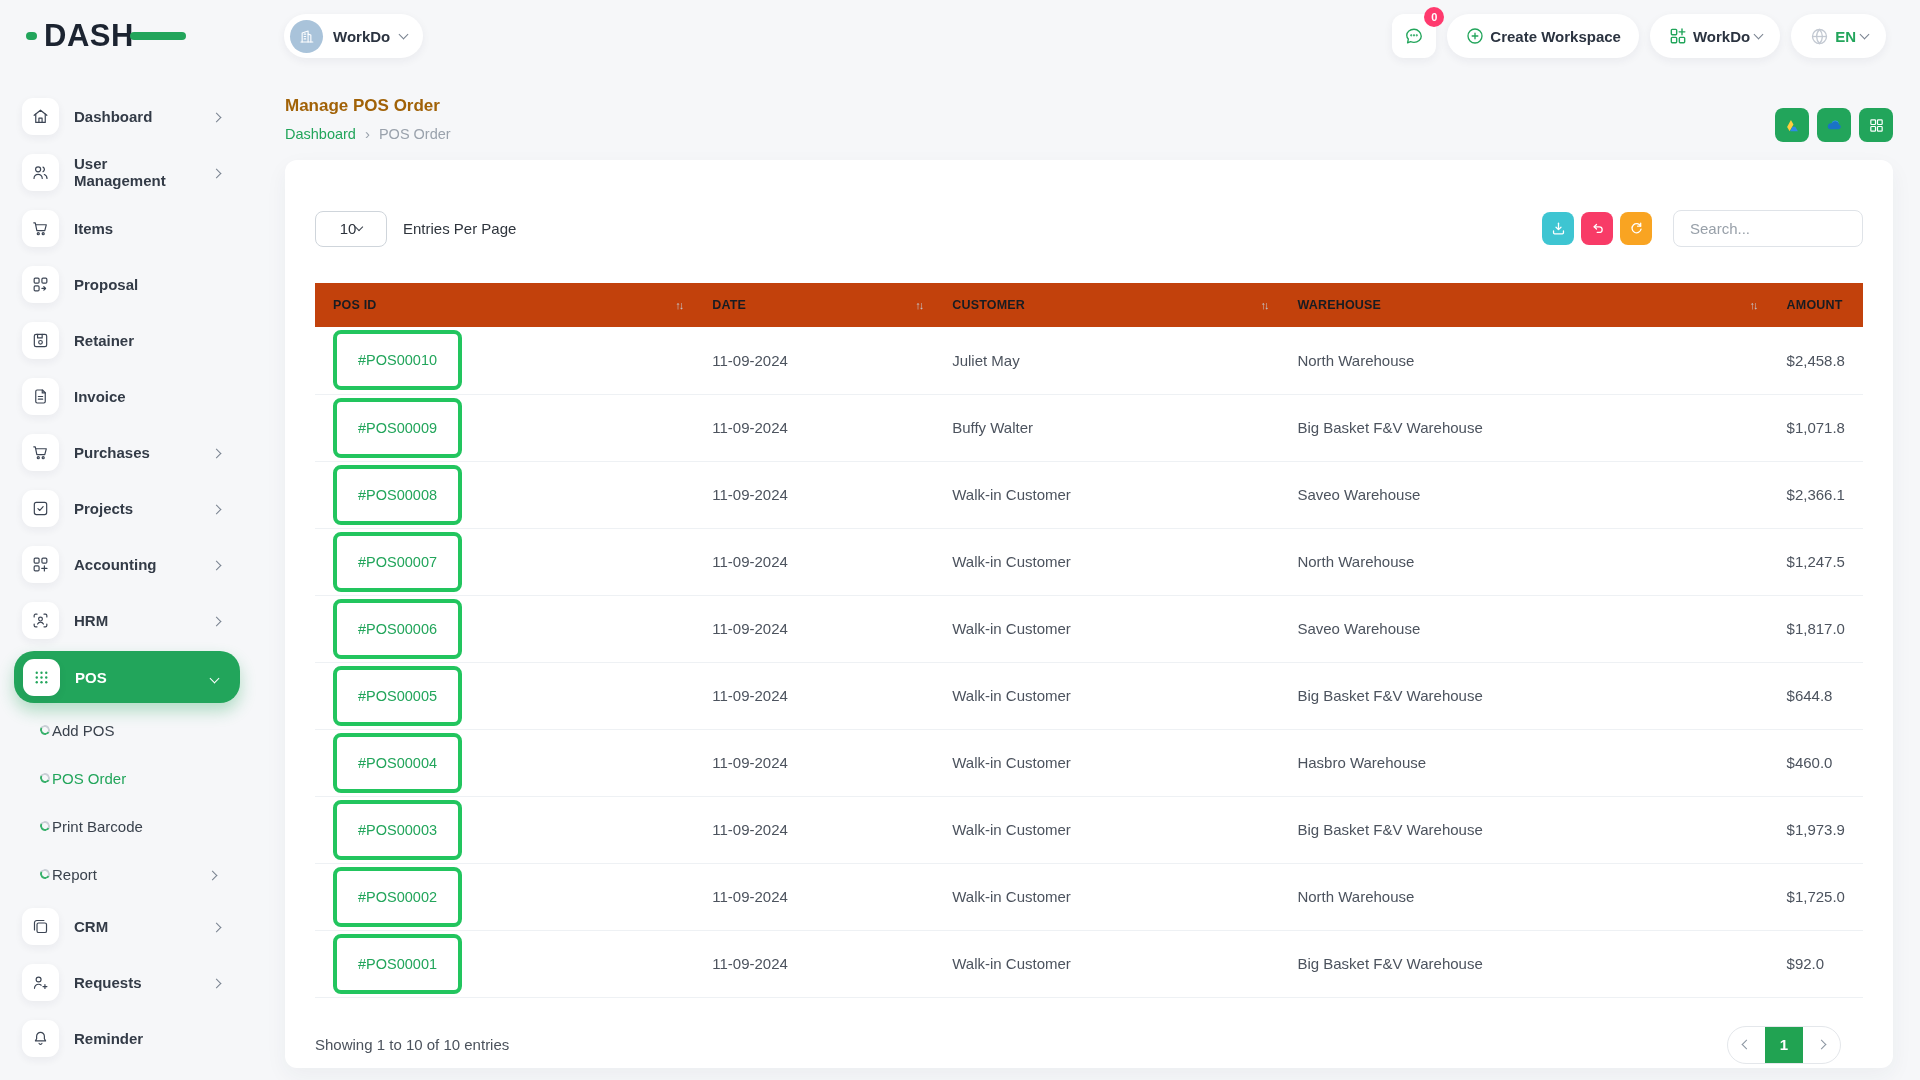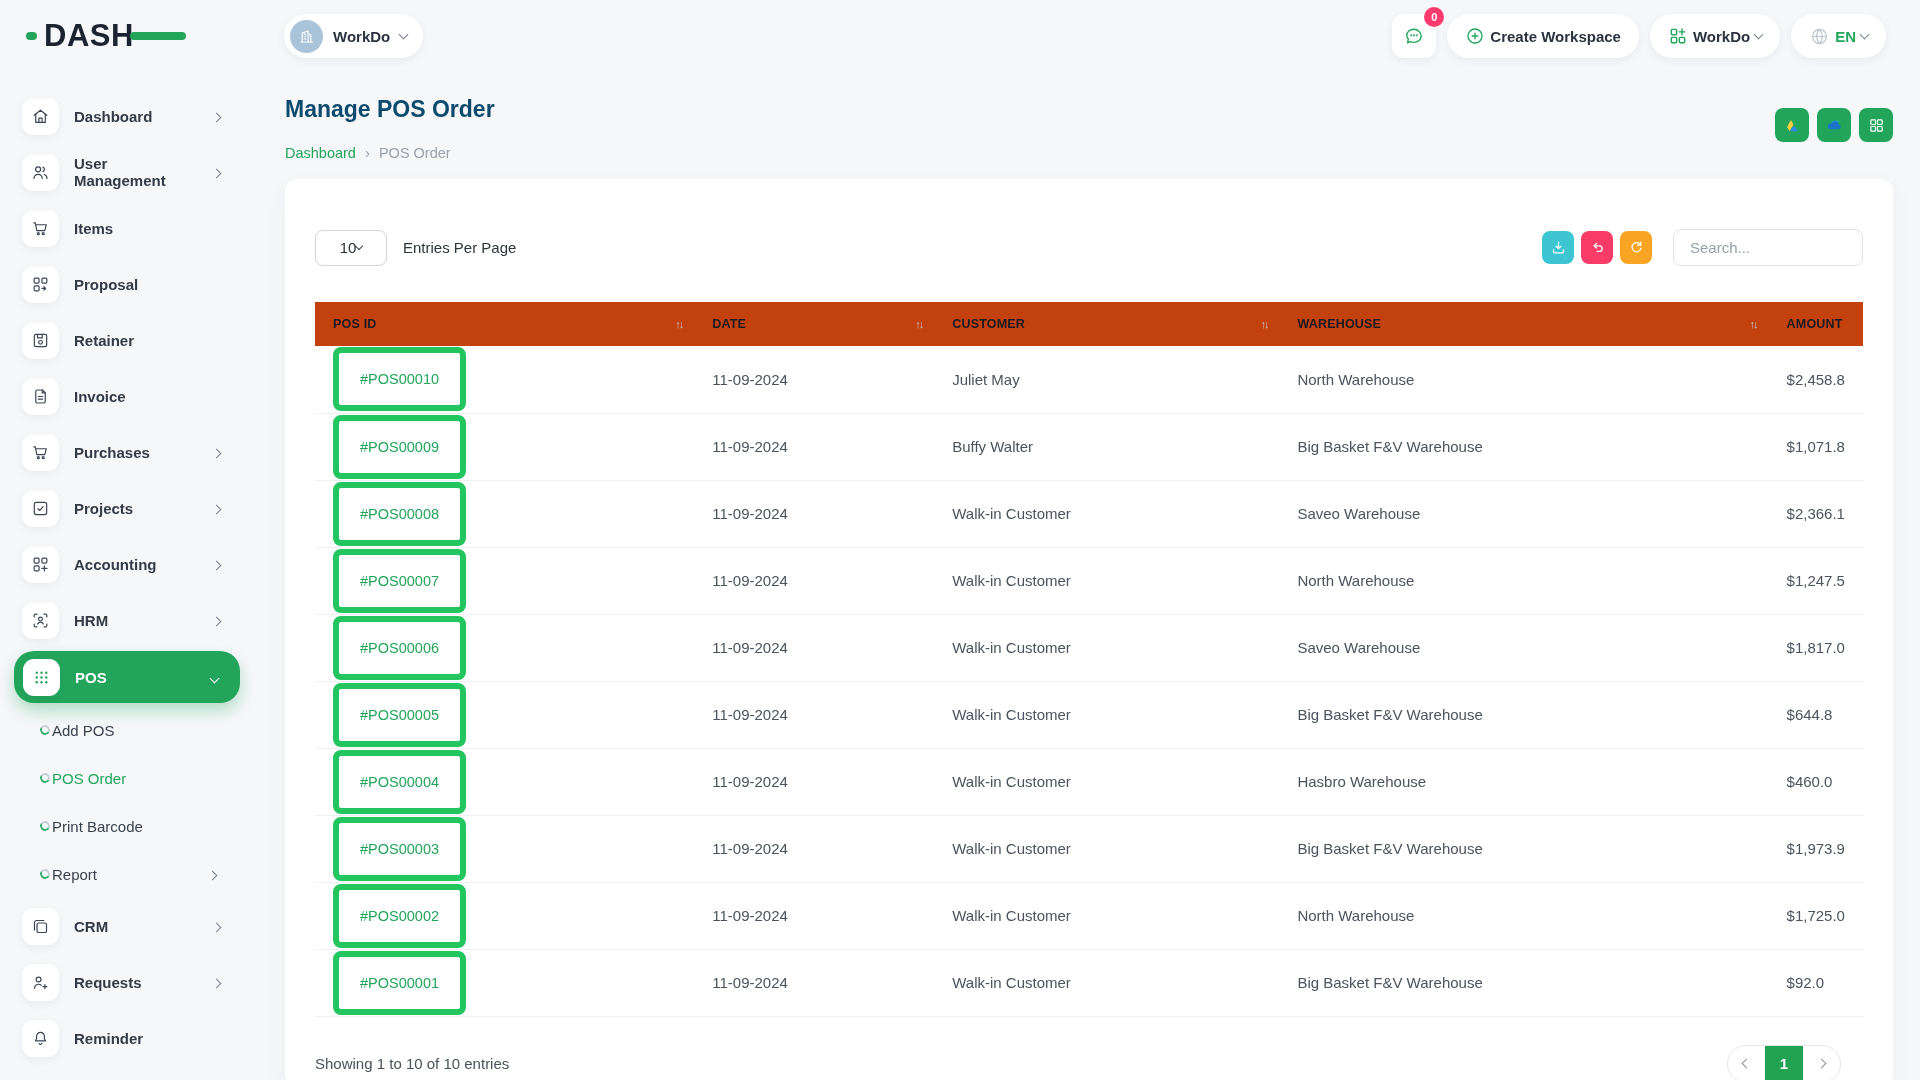--- a/index.html
+++ b/index.html
@@ -47,21 +47,21 @@
   .bullet{width:10px;height:10px;border-radius:50%;border:2px solid #c9cfd6;border-left-color:#37b06b;
     border-bottom-color:#37b06b;transform:rotate(-15deg);flex:none}
   .sub-label{font-size:15px;font-weight:500;color:#3a424d}
   .sub-item.active .sub-label{color:#22a55b}
   .sub-chev{margin-left:auto;margin-right:44px}
   .svg-ic{width:19px;height:19px;stroke:#3c4554;fill:none;stroke-width:1.5;stroke-linecap:round;stroke-linejoin:round}
 
   
   .main{position:absolute;left:260px;top:72px;right:0;bottom:0;padding:0 27px 0 25px}
   .page-head{margin-top:24px;display:flex;align-items:flex-start}
-  .page-title{font-size:23px;font-weight:700;color:#0c4a6e;margin:0 0 21px 0}
+  .page-title{font-size:17px;font-weight:700;color:#a16207;margin:0 0 9px 0}
   .crumbs{font-size:14.5px;display:flex;align-items:center;gap:9px}
   .crumb-link{color:#22a55b;cursor:pointer}
   .crumb-sep{color:#9aa2ac;font-size:15px}
   .crumb-cur{color:#9aa2ac}
   .head-actions{margin-left:auto;display:flex;gap:8px;margin-top:12px}
   .sq-btn{width:34px;height:34px;border-radius:8px;background:#22a55b;display:flex;align-items:center;justify-content:center}
 
   .card{margin-top:18px;background:#fff;border-radius:12px;height:908px;padding:30px 30px 0 30px;
     box-shadow:0 8px 22px rgba(40,50,70,.05)}
   .toolbar{margin-top:20px;display:flex;align-items:center}
@@ -77,21 +77,21 @@
     font-size:15px;color:#444;background:#fff;outline:none}
   .search-input::placeholder{color:#98a0a9}
 
   table.data{margin-top:36px;width:100%;border-collapse:collapse;table-layout:fixed}
   table.data th{position:relative;height:44px;background:#c2410c;font-size:12.5px;font-weight:800;color:#181c22;
     text-align:left;padding:0 18px;letter-spacing:.2px;cursor:pointer}
   table.data th.num{text-align:right;padding-right:24px}
   .sort{position:absolute;right:12px;top:50%;transform:translateY(-52%);font-size:11px;color:#c2c7cf;letter-spacing:-2px;font-weight:400}
   table.data td{height:67px;border-bottom:1px solid #eef1f4;font-size:15px;color:#4c535e;padding:0 18px}
   table.data td.num{text-align:left;padding-right:24px}
-  .posid-btn{display:inline-block;border:6px solid #22c55e;color:#22a55b;background:#fff;border-radius:8px;
+  .posid-btn{display:inline-block;border:4px solid #22c55e;color:#22a55b;background:#fff;border-radius:8px;
     padding:18px 21px;font-size:14.5px}
 
   .card-foot{margin-top:28px;display:flex;align-items:center}
   .showing{font-size:15px;color:#4b525c}
   .pager{margin-left:auto;margin-right:22px;display:flex;height:38px;border:1px solid #e4e7eb;border-radius:19px;
     overflow:hidden;background:#fff}
   .pager button{width:37px;display:flex;align-items:center;justify-content:center}
   .pager .chev{width:7px;height:7px;border-color:#8a94a0}
   .pager .page-active{background:#21a352;color:#fff;font-size:15px;font-weight:600;width:38px}
 </style>

